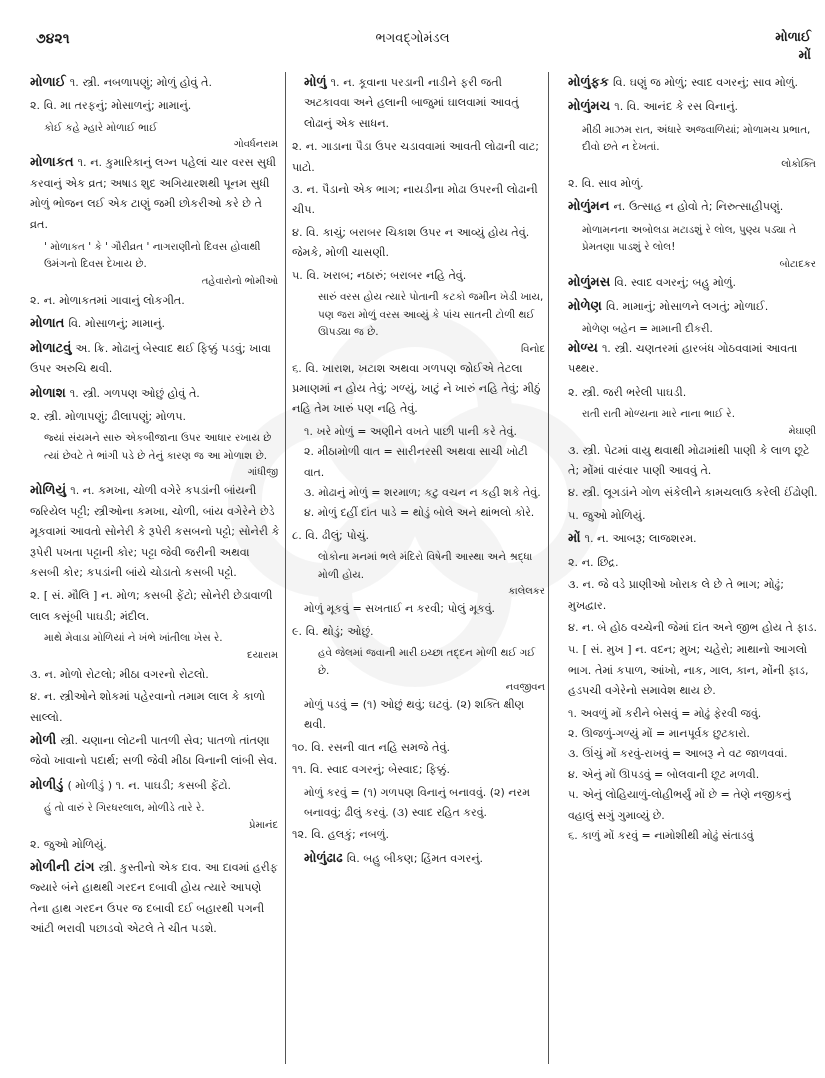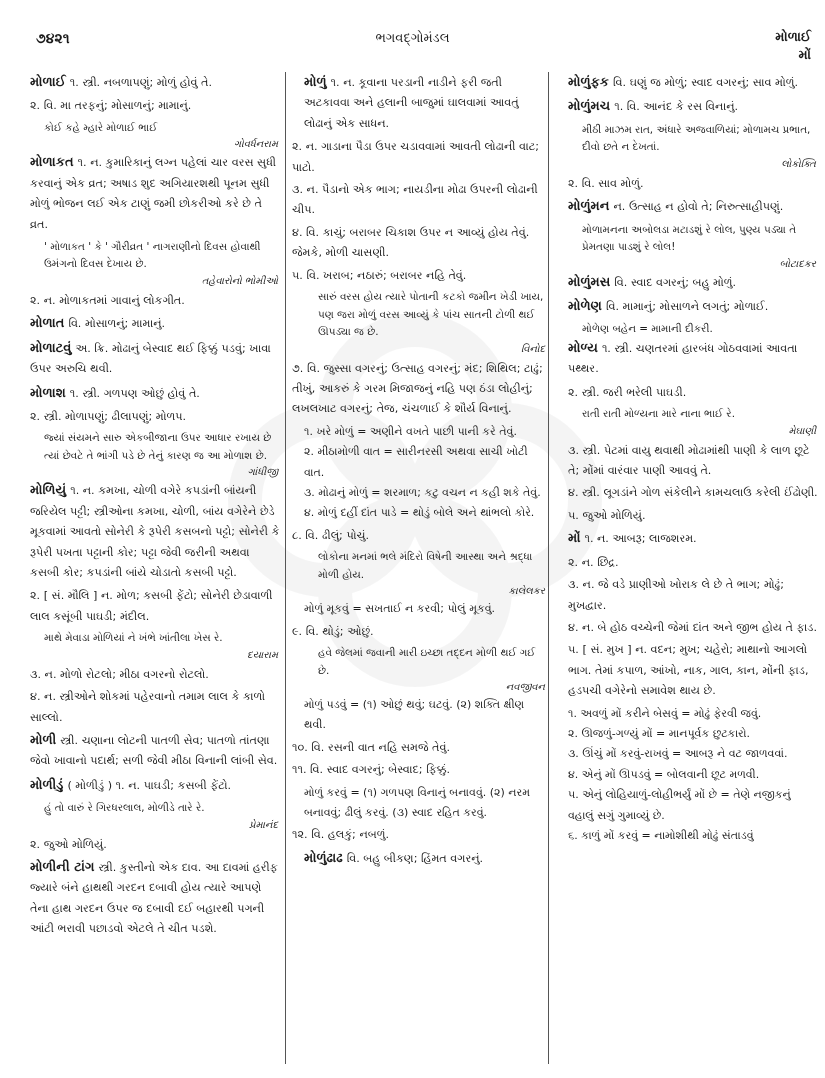--- a/index.html
+++ b/index.html
@@ -25,21 +25,21 @@
   .col2 { left:292px; width:255px; }
   .col3 { left:556px; width:262px; }
   .rule { position:absolute; top:72px; height:992px; width:1px; background:#555; }
   .rule1 { left:285px; }
   .rule2 { left:548px; }
   .entry { margin:0 0 3px 12px; }
   .hw { font-weight:bold; font-size:13px; margin-right:4px; }
   .sense { padding-left:12px; margin:2px 0; }
   .sense-flush { padding-left:0; margin:2px 0; }
   .quote { padding-left:26px; font-size:10.4px; line-height:17.5px; }
-  .src { text-align:right; font-size:10px; line-height:16px; padding-right:2px;font-style:italic; }
+  .src { text-align:right; font-size:10px; line-height:16px; padding-right:2px; }
   .idiom { padding-left:12px; font-size:11px; }
 </style>
 </head>
 <body>
 
 <svg class="watermark" viewBox="0 0 400 400">
   <g fill="none" stroke="#777" stroke-width="34">
     <circle cx="200" cy="110" r="80"></circle>
     <circle cx="290" cy="200" r="80"></circle>
     <circle cx="200" cy="290" r="80"></circle>
@@ -88,21 +88,21 @@
     <div class="entry"><span class="hw">મોળીની ટાંગ</span><span>સ્ત્રી. કુસ્તીનો એક દાવ. આ દાવમાં હરીફ જ્યારે બંને હાથથી ગરદન દબાવી હોય ત્યારે આપણે તેના હાથ ગરદન ઉપર જ દબાવી દઈ બહારથી પગની આંટી ભરાવી પછાડવો એટલે તે ચીત પડશે.</span></div>
   </div>
 <div class="col col2">
     <div class="entry"><span class="hw">મોળું</span><span>૧. ન. કૂવાના પરડાની નાડીને ફરી જતી અટકાવવા અને હલાની બાજુમાં ઘાલવામાં આવતું લોઢાનું એક સાધન.</span></div>
     <div class="sense-flush">૨. ન. ગાડાના પૈડા ઉપર ચડાવવામાં આવતી લોઢાની વાટ; પાટો.</div>
     <div class="sense-flush">૩. ન. પૈડાનો એક ભાગ; નાયડીના મોઢા ઉપરની લોઢાની ચીપ.</div>
     <div class="sense-flush">૪. વિ. કાચું; બરાબર ચિકાશ ઉપર ન આવ્યું હોય તેવું. જેમકે, મોળી ચાસણી.</div>
     <div class="sense-flush">૫. વિ. ખરાબ; નઠારું; બરાબર નહિ તેવું.</div>
     <div class="quote">સારું વરસ હોય ત્યારે પોતાની કટકો જમીન ખેડી ખાય, પણ જરા મોળું વરસ આવ્યું કે પાંચ સાતની ટોળી થઈ ઊપડ્યા જ છે.</div>
     <div class="src">વિનોદ</div>
-    <div class="sense-flush">૭. વિ. જુસ્સા વગરનું; ઉત્સાહ વગરનું; મંદ; શિથિલ; ટાઢું; તીખું, આકરું કે ગરમ મિજાજનું નહિ પણ ઠંડા લોહીનું; લખલખાટ વગરનું; તેજ, ચંચળાઈ કે શૌર્ય વિનાનું.</div>
+    <div class="sense-flush">૬. વિ. ખારાશ, ખટાશ અથવા ગળપણ જોઈએ તેટલા પ્રમાણમાં ન હોય તેવું; ગળ્યું, ખાટું ને ખારું નહિ તેવું; મીઠું નહિ તેમ ખારું પણ નહિ તેવું.</div>
     <div class="idiom">૧. ખરે મોળું = અણીને વખતે પાછી પાની કરે તેવું.</div>
     <div class="idiom">૨. મીઠામોળી વાત = સારીનરસી અથવા સાચી ખોટી વાત.</div>
     <div class="idiom">૩. મોઢાનું મોળું = શરમાળ; કટુ વચન ન કહી શકે તેવું.</div>
     <div class="idiom">૪. મોળું દહીં દાંત પાડે = થોડું બોલે અને થાંભલો કોરે.</div>
     <div class="sense-flush">૮. વિ. ઢીલું; પોચું.</div>
     <div class="quote">લોકોના મનમાં ભલે મંદિરો વિષેની આસ્થા અને શ્રદ્ધા મોળી હોય.</div>
     <div class="src">કાલેલકર</div>
     <div class="idiom">મોળું મૂકવું = સખતાઈ ન કરવી; પોલું મૂકવું.</div>
     <div class="sense-flush">૯. વિ. થોડું; ઓછું.</div>
     <div class="quote">હવે જેલમાં જવાની મારી ઇચ્છા તદ્દન મોળી થઈ ગઈ છે.</div>

